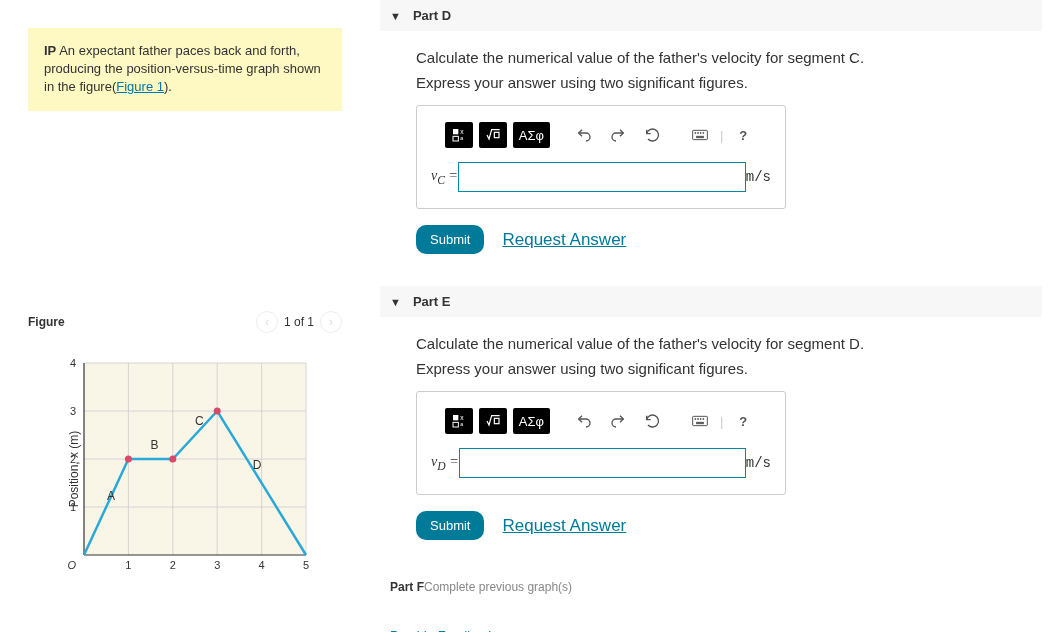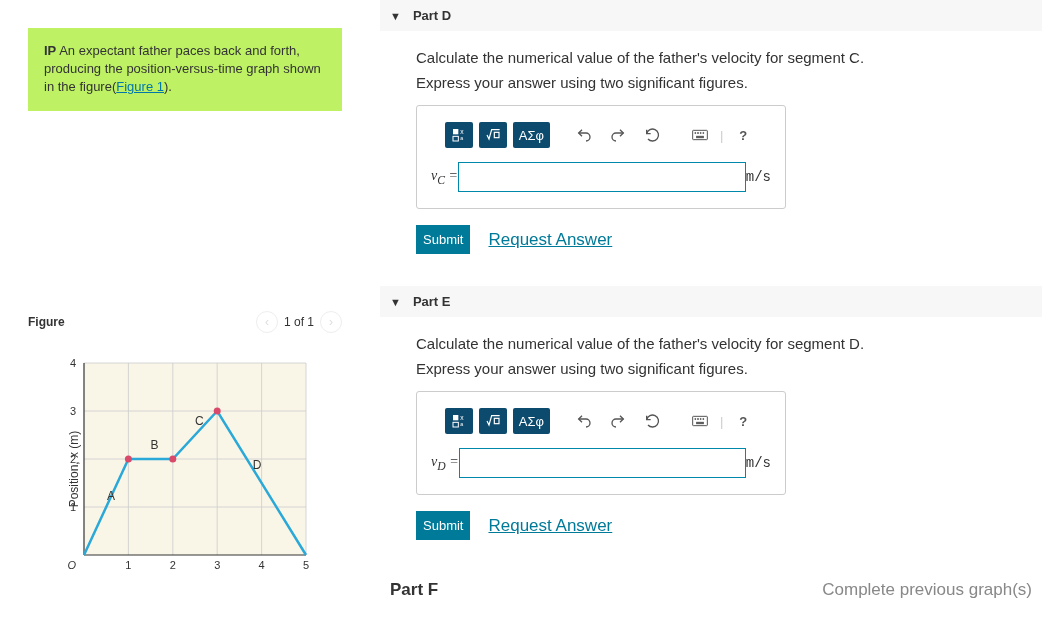--- a/index.html
+++ b/index.html
@@ -1,49 +1,49 @@
 <!DOCTYPE html>
 <html><head>
 <meta charset="utf-8">
 <style>
   * { box-sizing: border-box; margin: 0; padding: 0; }
   body { font-family: Arial, Helvetica, sans-serif; font-size: 13px; color: #333; background: #fff; width: 1052px; }
   .container { display: flex; }
   .left-col { width: 370px; padding: 0; }
   .right-col { flex: 1; padding: 0 10px 0 10px; }
-  .problem-box { background: #bef264; padding: 14px 16px; margin: 28px 28px 0 28px; line-height: 1.4; }
+  .problem-box { background: #fef9c3; padding: 14px 16px; margin: 28px 28px 0 28px; line-height: 1.4; }
   .problem-box .bold { font-weight: bold; }
   .fig-link { color: #0077aa; text-decoration: underline; cursor: pointer; }
   .figure-section { margin: 200px 28px 0 28px; }
   .figure-header { display: flex; justify-content: space-between; align-items: center; margin-bottom: 12px; }
   .figure-title { font-weight: bold; font-size: 12px; }
   .figure-nav { display: flex; align-items: center; gap: 6px; font-size: 12px; }
   .nav-btn { width: 22px; height: 22px; border: 1px solid #ccc; border-radius: 50%; display: flex; align-items: center; justify-content: center; background: #fff; cursor: pointer; color: #777; font-size: 12px; }
   .nav-btn.disabled { color: #ddd; border-color: #eee; }
   .chart-wrap { margin-left: 28px; margin-top: 20px; }
   .part { margin-bottom: 22px; }
   .part-header { display: flex; align-items: center; padding: 8px 10px; background: #f7f7f7; font-weight: bold; font-size: 13px; }
   .part-header .arrow { margin-right: 12px; font-size: 11px; }
   .part-body { padding: 18px 22px 10px 36px; }
   .instruction { font-size: 15px; margin-bottom: 8px; }
   .instruction.bold { font-weight: normal; }
   .answer-box { border: 1px solid #ccc; border-radius: 3px; padding: 16px 14px; margin: 14px 0 16px 0; background: #fff; width: 370px; }
   .toolbar { display: flex; align-items: center; gap: 6px; margin-bottom: 14px; justify-content: center; }
-  .tool-btn { padding: 4px 6px; background: #0c4a6e; border-radius: 2px; color: #fff; display: flex; align-items: center; justify-content: center; font-size: 13px; height: 26px; min-width: 28px; cursor: pointer; }
+  .tool-btn { padding: 4px 6px; background: #000000; border-radius: 2px; color: #fff; display: flex; align-items: center; justify-content: center; font-size: 13px; height: 26px; min-width: 28px; cursor: pointer; }
   .tool-btn.light { background: transparent; color: #555; }
   .tool-btn.light svg { width: 16px; height: 16px; }
   .tool-sep { color: #ccc; }
   .answer-row { display: flex; align-items: center; }
   .var-label { font-style: italic; font-family: 'Times New Roman', serif; font-size: 14px; white-space: nowrap; }
   .answer-input { flex: 1; height: 30px; border: 1px solid #0088aa; padding: 4px 6px; font-size: 13px; outline: none; }
   .unit { font-family: Liberation Mono, monospace; font-size: 14px; white-space: nowrap; }
   .action-row { display: flex; align-items: center; gap: 18px; }
-  .submit-btn { background: #007a99; color: #fff; border: none; padding: 7px 7px; font-size: 13px; cursor: pointer; border-radius: 0; }
+  .submit-btn { background: #007a99; color: #fff; border: none; padding: 7px 14px; font-size: 13px; cursor: pointer; border-radius: 10px; }
   .request-link { color: #007a99; text-decoration: underline; font-size: 17px; cursor: pointer; }
-  .part-f { display: flex; align-items: center; padding: 8px 10px; font-size: 17px; justify-content: space-between; }
+  .part-f { display: flex; align-items: center; padding: 8px 10px; font-size: 12px; }
   .part-f-label { font-weight: bold; }
   .part-f-msg { color: #888; }
   .feedback { margin: 26px 0 0 10px; color: #007a99; text-decoration: underline; font-size: 13px; cursor: pointer; display: inline-block; }
   
   .ylabel { position: absolute; left: -20px; top: 50%; transform: translateY(-50%) rotate(-90deg); font-size: 12px; white-space: nowrap; }
   .xlabel { text-align: center; font-size: 12px; margin-top: 4px; }
 </style>
 </head>
 <body>
 

